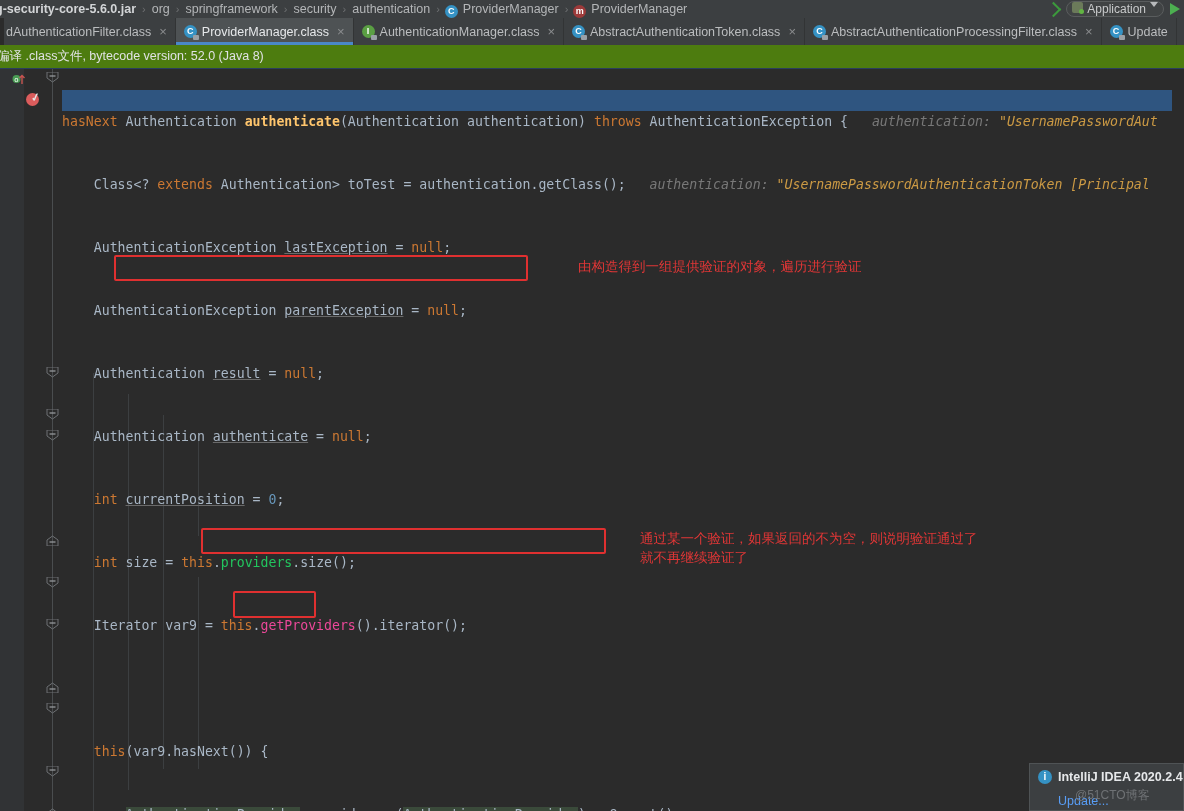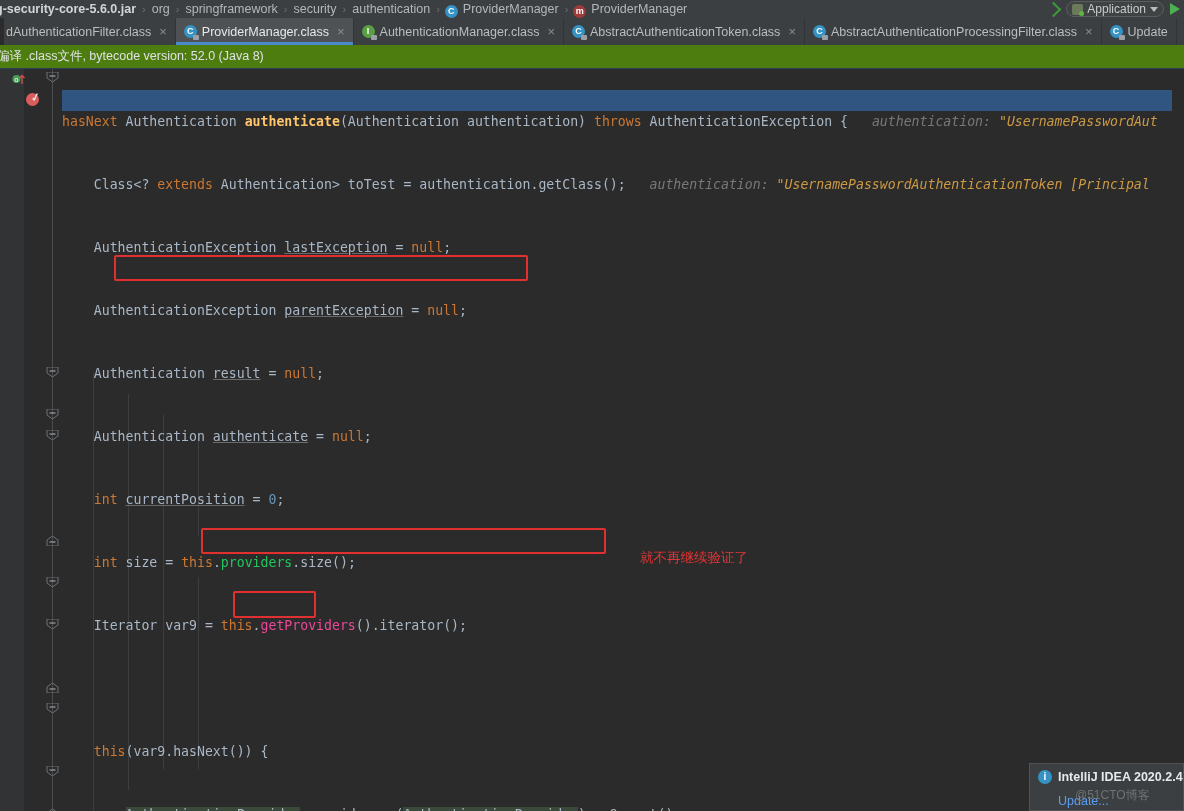--- a/index.html
+++ b/index.html
@@ -35,21 +35,21 @@
   }
   .ico-c { background: #3592c4; }
   .ico-i { background: #5a9f43; }
   .ico-m { background: #9d3a3a; }
 
   .run-area {
     position: absolute; right: 0; top: 0; height: 18px;
     display: flex; align-items: center; gap: 6px; padding-right: 4px;
   }
   .run-config {
-    display: flex; align-items: center; gap: 4px;
+    display: flex; gap: 4px;
     border: 1px solid #5a5d5e; border-radius: 8px;
     height: 14px; padding: 0 5px; font-size: 12px; color: #c8cacb;
     background: #404344;
   }
   .run-dot {
     width: 11px; height: 11px; border-radius: 2px;
     background: #6b7a5a; position: relative;
   }
   .run-dot::after {
     content: ''; position: absolute; right: -1px; bottom: -1px;
@@ -409,22 +409,24 @@
       
       
       
       
       
       
       
     </div>
 
     <div class="redbox" style="left:114px; top:186px; width:410px; height:22px;"></div>
+    <div class="redtext" style="left:578px; top:188px;">由构造得到一组提供验证的对象，遍历进行验证</div>
 
     <div class="redbox" style="left:201px; top:459px; width:401px; height:22px;"></div>
+    <div class="redtext" style="left:640px; top:460px;">通过某一个验证，如果返回的不为空，则说明验证通过了</div>
     <div class="redtext" style="left:640px; top:479px;">就不再继续验证了</div>
 
     <div class="redbox" style="left:233px; top:522px; width:79px; height:23px;"></div>
 
   </div>
 
   <div class="stripe"></div>
 
   <div class="notif">
     <div class="notif-row1">

